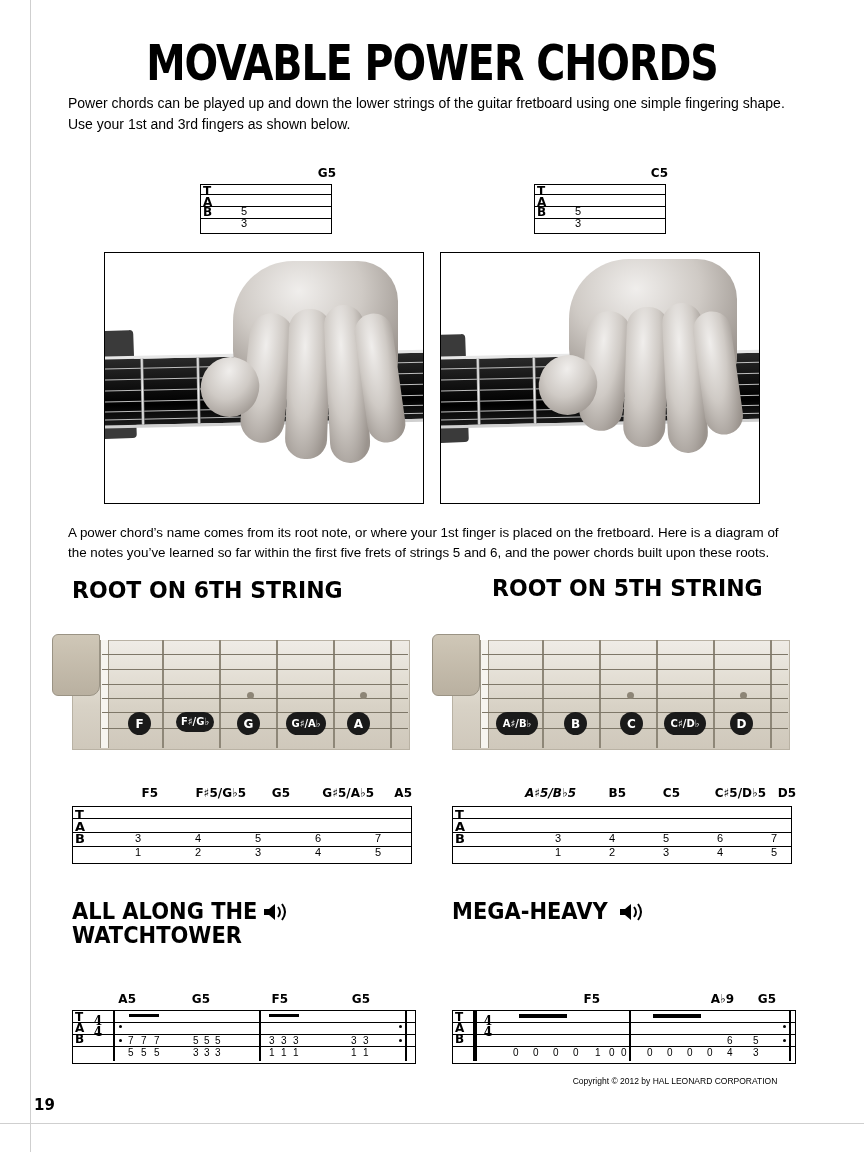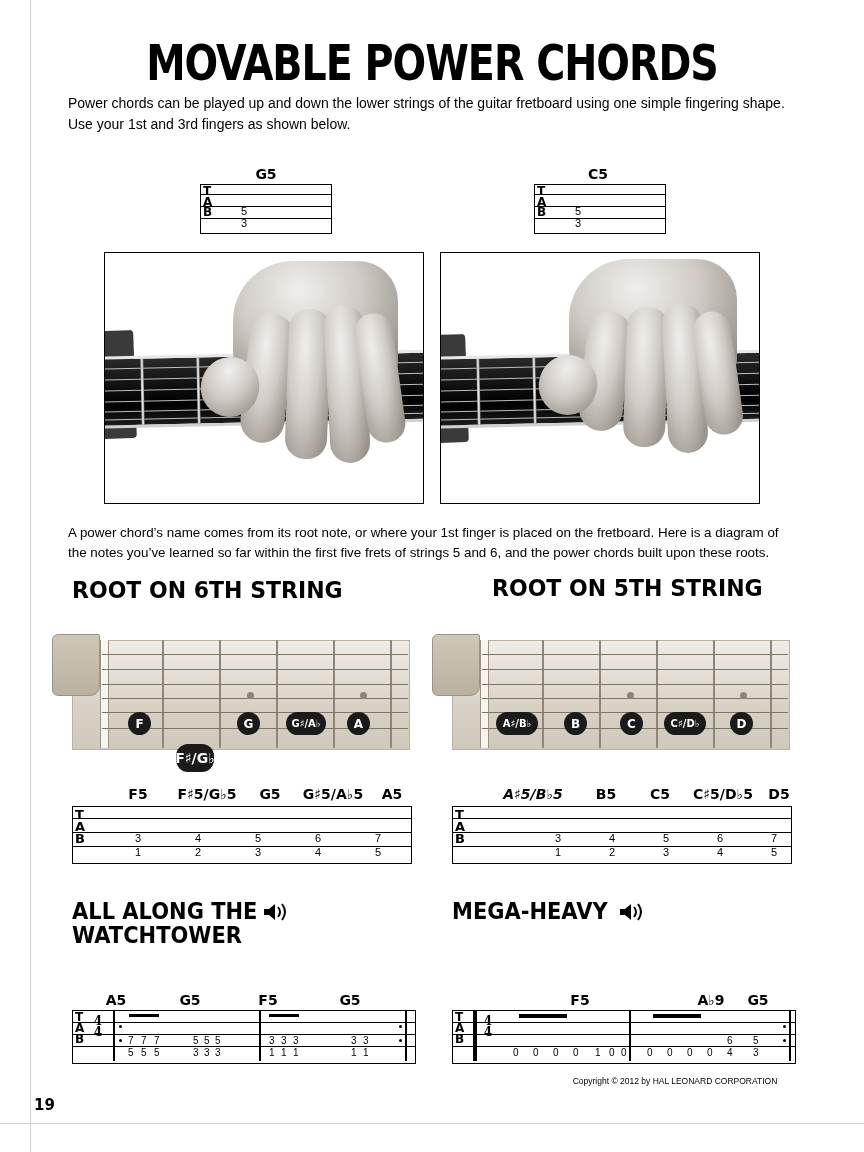--- a/index.html
+++ b/index.html
@@ -54,21 +54,21 @@
     font-size:12px;
     line-height:10.5px;
     letter-spacing:0px;
   }
   .tab-letters div{height:10.5px;}
   .num{position:absolute;font-size:11px;font-family:"Liberation Sans",sans-serif;color:#000;}
 
   .chordname{
     position:absolute;
     font-family:"DejaVu Sans", sans-serif;
-    font-weight:bold;font-size:14px;text-align:center;
+    font-weight:bold;font-size:12px;text-align:right;
   }
 
   
   .photo{
     position:absolute;border:1px solid #000;background:#fff;overflow:hidden;
   }
   .photo .neck{
     position:absolute;left:-6px;top:96px;width:330px;height:64px;
     background:linear-gradient(#2a2a2a,#111 40%,#000 70%,#1b1b1b);
     border-top:3px solid #e7e7e7;border-bottom:3px solid #d0d0d0;
@@ -235,21 +235,21 @@
     <div class="fretline" style="left:318px;"></div>
     <div class="str" style="top:14px;"></div>
     <div class="str" style="top:29px;"></div>
     <div class="str" style="top:44px;"></div>
     <div class="str" style="top:58px;"></div>
     <div class="str" style="top:72px;"></div>
     <div class="str" style="top:88px;"></div>
     <div class="inlay" style="left:175px;top:52px;"></div>
     <div class="inlay" style="left:288px;top:52px;"></div>
     <div class="note" style="left:56px;top:72px;width:23px;height:23px;font-size:12px;">F</div>
-    <div class="note wide" style="left:104px;top:72px;width:38px;height:28px;font-size:14px;margin-top:32px;">F♯/G♭</div>
+    <div class="note wide" style="left:104px;top:72px;width:38px;height:20px;font-size:10px;">F♯/G♭</div>
     <div class="note" style="left:165px;top:72px;width:23px;height:23px;font-size:12px;">G</div>
     <div class="note wide" style="left:214px;top:72px;width:40px;height:23px;font-size:10px;">G♯/A♭</div>
     <div class="note" style="left:275px;top:72px;width:23px;height:23px;font-size:12px;">A</div>
   </div>
 
   <div class="chordname" style="left:118px;top:786px;width:40px;">F5</div>
   <div class="chordname" style="left:168px;top:786px;width:78px;">F♯5/G♭5</div>
   <div class="chordname" style="left:250px;top:786px;width:40px;">G5</div>
   <div class="chordname" style="left:292px;top:786px;width:82px;">G♯5/A♭5</div>
   <div class="chordname" style="left:372px;top:786px;width:40px;">A5</div>

